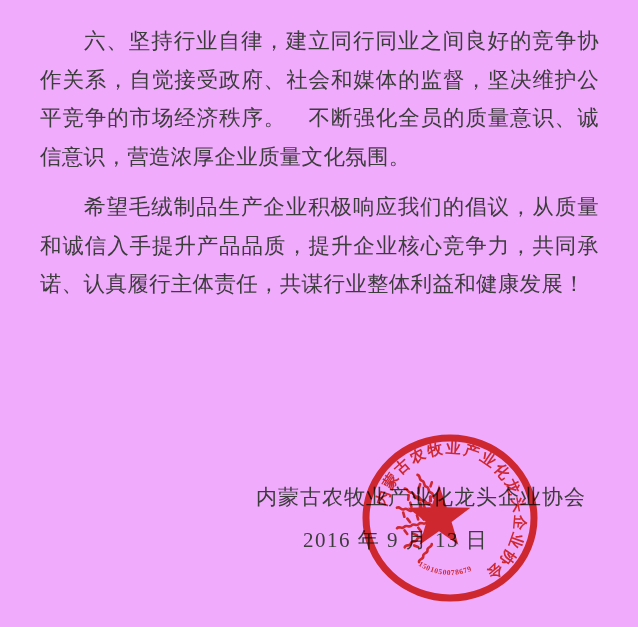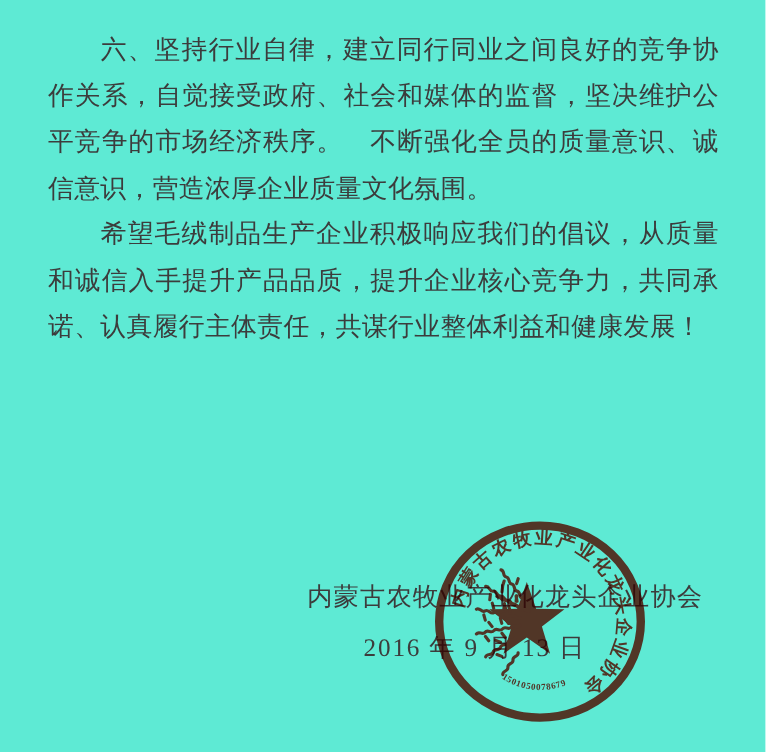--- a/index.html
+++ b/index.html
@@ -1,41 +1,41 @@
 <!DOCTYPE html>
 <html><head>
 <meta charset="utf-8">
 <style>
   html, body { margin: 0; padding: 0; background: #ffffff; }
   .page {
     position: relative;
     width: 638px;
     height: 627px;
-    background: #5eead4;
+    background: #f0abfc;
     overflow: hidden;
     font-family: "Liberation Serif", "DejaVu Serif", serif;
   }
   .doc {
     position: absolute;
     left: 40px;
     top: 22px;
     width: 559px;
     color: #3c3c3c;
   }
   .para {
     margin: 0;
     font-size: 21.5px;
     line-height: 38.5px;
     text-align: justify;
     text-justify: inter-ideograph;
     text-indent: 44px;
     word-break: break-all;
     letter-spacing: 0.3px;
   }
-  .para + .para { }
+  .para + .para { margin-top: 12px; }
   .sig {
     position: absolute;
     left: 256px;
     top: 483px;
     font-size: 21px;
     letter-spacing: 1px;
     color: #3c3c3c;
     white-space: nowrap;
   }
   .date {

